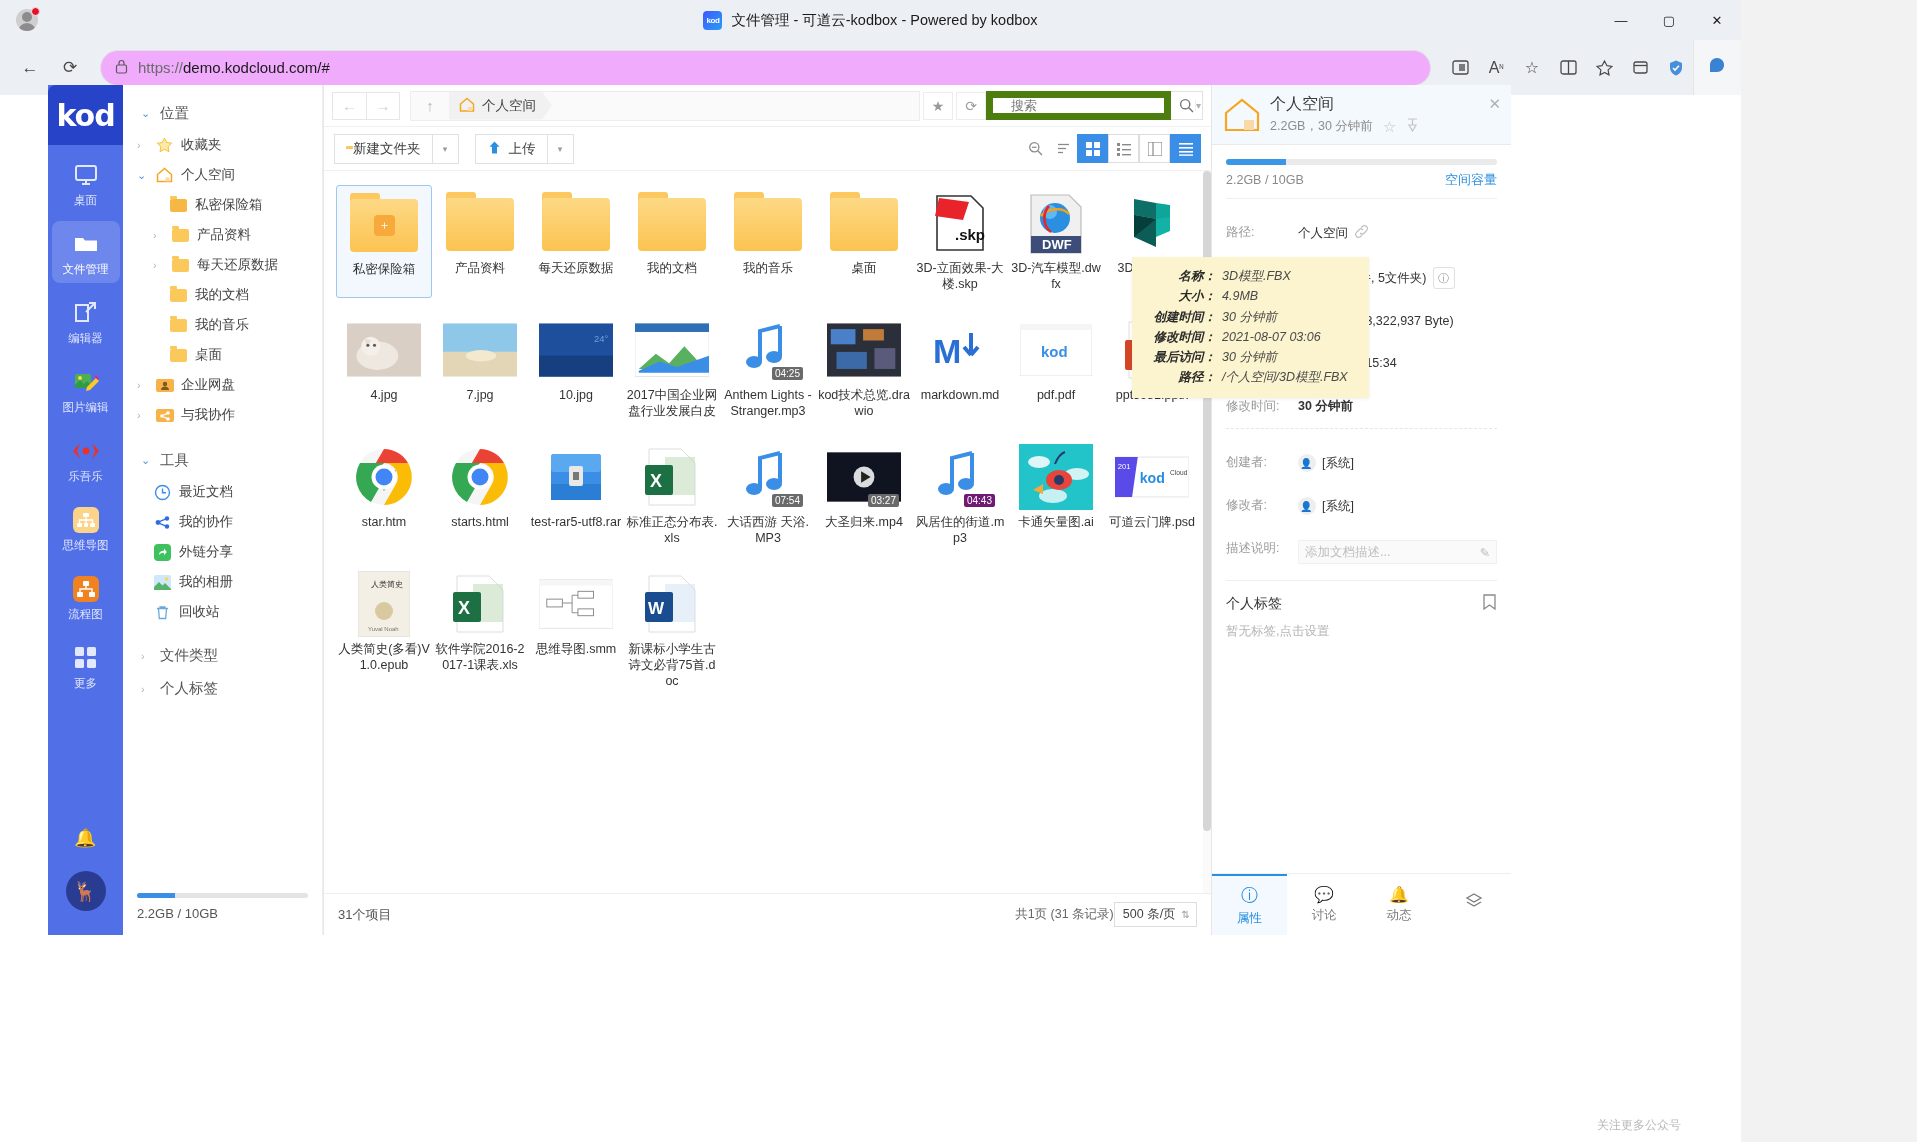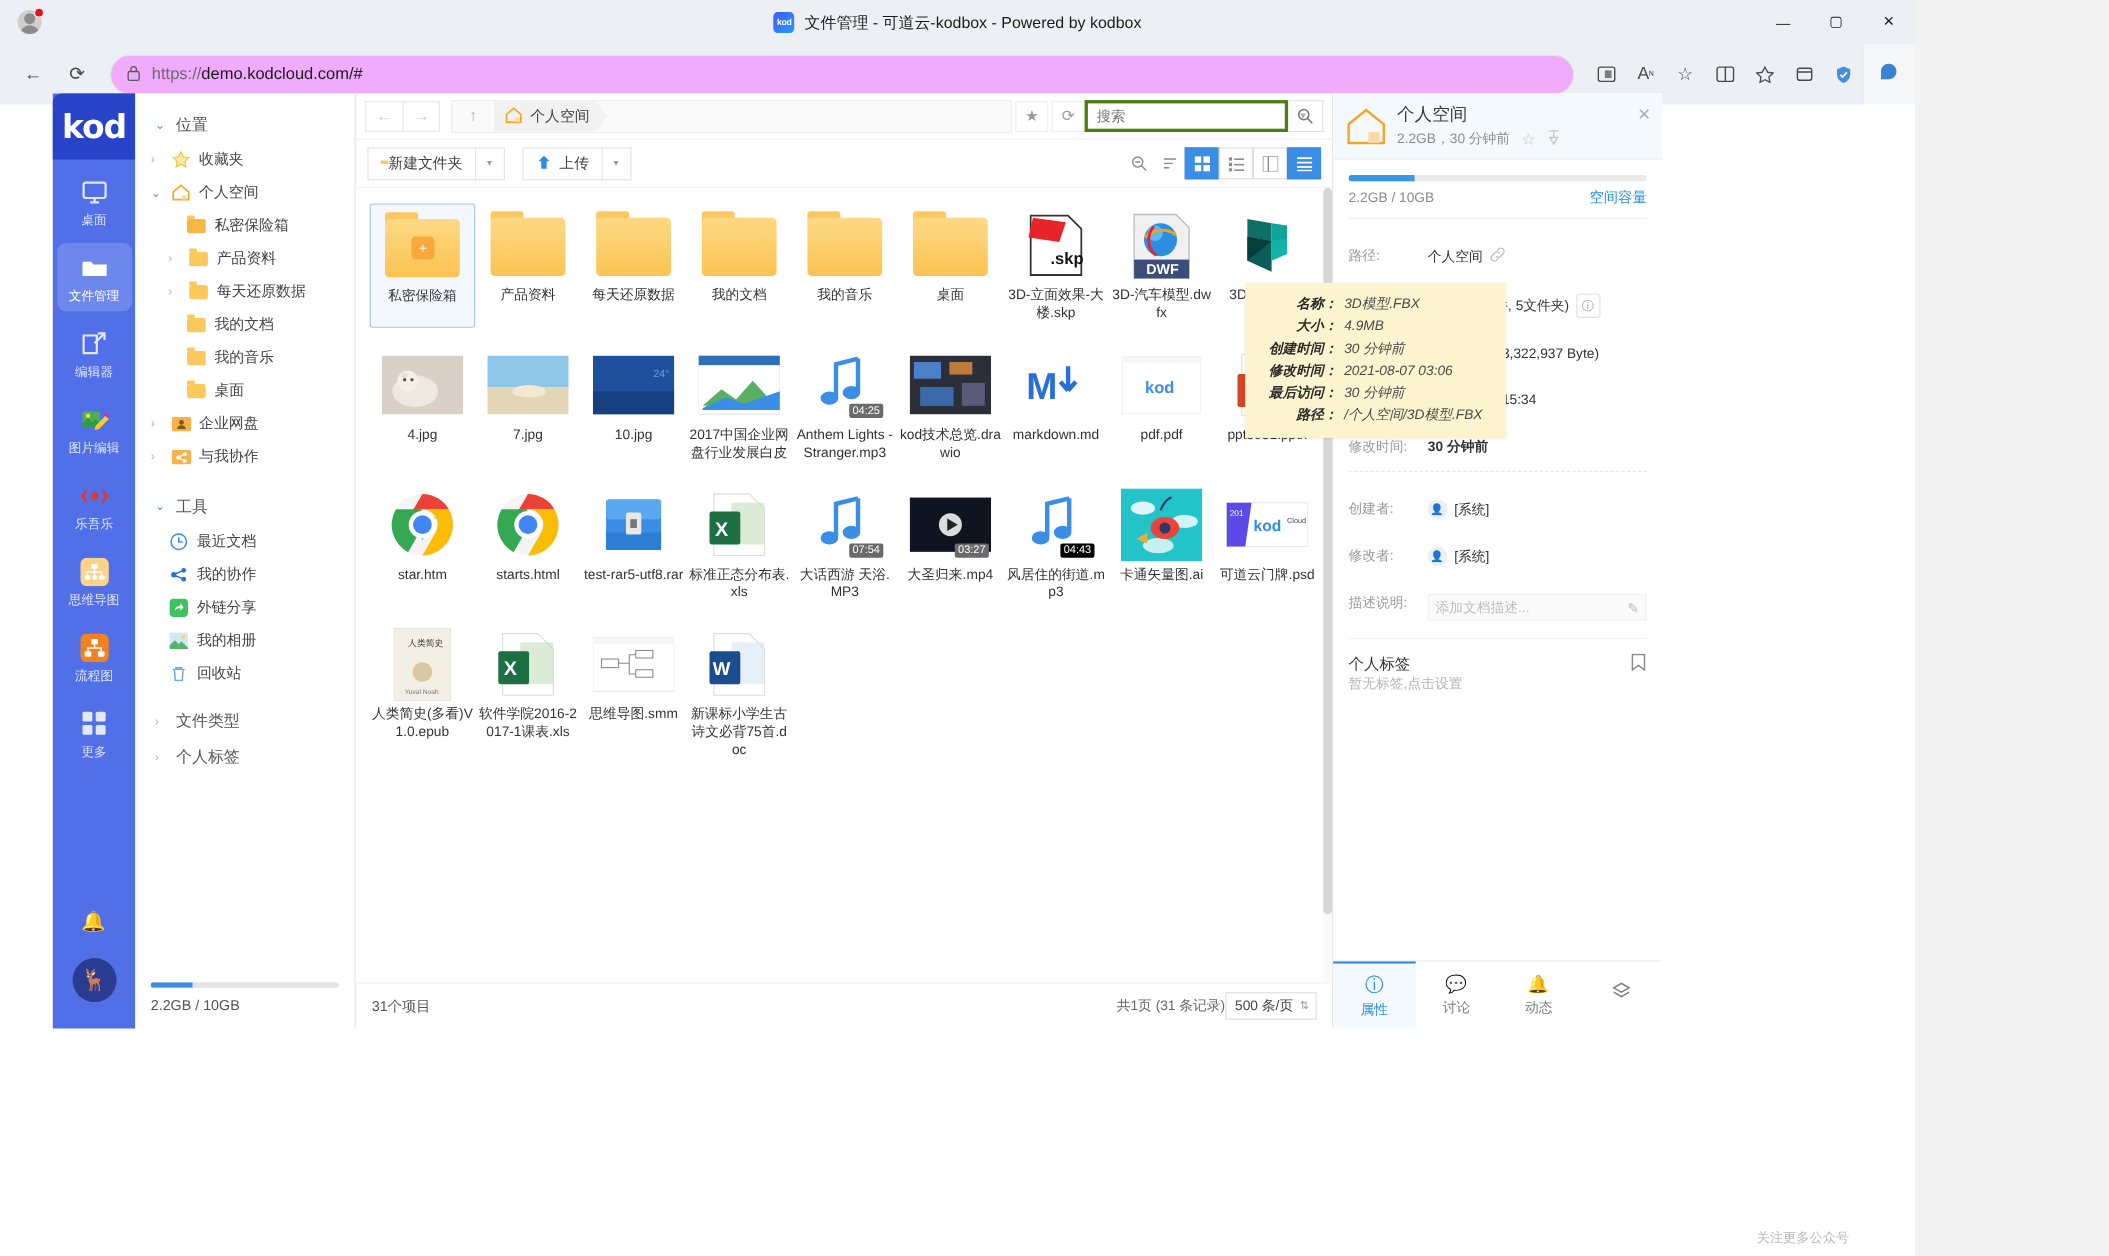--- a/index.html
+++ b/index.html
@@ -59,21 +59,21 @@
   
   .main { flex:1; display:flex; flex-direction:column; background:#fff; border-left:1px solid #e8e8e8; position:relative;}
   .pathbar{height:42px;display:flex;align-items:center;padding:4px 8px;gap:0;border-bottom:1px solid #f0f0f0;}
   .navbtn{width:34px;height:28px;border:1px solid #e6e6e6;display:flex;align-items:center;justify-content:center;color:#cfcfcf;font-size:15px;background:#fff;}
   .navbtn.first{border-right:none;}
   .crumbwrap{flex:1;display:flex;align-items:center;margin-left:10px;height:30px;background:#fafafa;border:1px solid #ededed;}
   .crumb-up{width:38px;height:28px;display:flex;align-items:center;justify-content:center;color:#b8b8b8;font-size:15px;}
   .crumb{display:flex;align-items:center;gap:7px;padding:0 16px 0 10px;height:28px;background:#f1f1f1;font-size:13.5px;color:#444;clip-path:polygon(0 0, calc(100% - 10px) 0, 100% 50%, calc(100% - 10px) 100%, 0 100%);}
   .crumb-rest{flex:1;}
   .pb-icon{width:30px;height:28px;display:flex;align-items:center;justify-content:center;color:#9a9a9a;font-size:14px;border:1px solid #ededed;background:#fff;margin-left:3px;}
-  .searchbox{width:185px;height:29px;border:3px solid #4d7c0f;display:flex;align-items:center;margin-left:auto;}
+  .searchbox{width:185px;height:29px;border:7px solid #4d7c0f;display:flex;align-items:center;margin-left:auto;padding-left:10px;}
   .searchbox input{border:none;outline:none;flex:1;padding:0 8px;font-size:13px;color:#999;font-family:inherit;background:transparent;}
   .sb-caret{width:20px;text-align:center;color:#b0b0b0;font-size:10px;border-left:1px solid #eee;}
   .sb-go{width:32px;height:29px;border:1px solid #e2e2e2;border-left:none;display:flex;align-items:center;justify-content:center;color:#777;}
   .actionbar{height:44px;display:flex;align-items:center;padding:0 10px;gap:0;border-bottom:1px solid #f0f0f0;}
   .btn{height:30px;border:1px solid #e0e0e0;background:#fff;display:flex;align-items:center;gap:7px;padding:0 11px;font-size:13.5px;color:#3f3f3f;}
   .btn-split{width:26px;height:30px;border:1px solid #e0e0e0;border-left:none;display:flex;align-items:center;justify-content:center;color:#9b9b9b;font-size:9px;background:#fff;}
   .gap{width:16px;}
   .viewtools{margin-left:auto;display:flex;align-items:center;gap:0;}
   .vt{width:28px;height:28px;display:flex;align-items:center;justify-content:center;color:#8a8a8a;font-size:14px;}
   .vt.box{border:1px solid #ddd;width:31px;height:29px;background:#fff;}
@@ -106,21 +106,21 @@
   .lnk{color:#2a8fe0;font-size:13px;margin-left:44px;}
   .kv{display:flex;font-size:12.5px;margin-top:25px;align-items:flex-start;}
   .kv .k{width:72px;color:#9a9a9a;text-align:left;flex:none;}
   .kv .v{color:#333;flex:1;display:flex;align-items:center;gap:6px;flex-wrap:wrap;}
   .ibtn{width:22px;height:22px;border:1px solid #e0e0e0;border-radius:3px;display:flex;align-items:center;justify-content:center;color:#9a9a9a;font-size:11px;}
   .dashed{border-top:1px dashed #e6e6e6;margin-top:13px;}
   .uico{width:18px;height:18px;border-radius:50%;background:#eee;display:inline-flex;align-items:center;justify-content:center;font-size:10px;color:#9b9b9b;}
   .descbox{flex:1;background:#fafafa;border:1px solid #f0f0f0;height:24px;display:flex;align-items:center;padding:0 6px;color:#bdbdbd;font-size:12.5px;justify-content:space-between;}
   .tagline{display:flex;justify-content:space-between;align-items:center;margin-top:16px;padding-top:13px;border-top:1px solid #efefef;}
   .tagtitle{font-size:14px;color:#333;}
-  .tagempty{font-size:12.5px;color:#b5b5b5;}
+  .tagempty{font-size:12.5px;color:#b5b5b5;margin-top:10px;}
   .rp-tabs{height:62px;border-top:1px solid #eee;display:flex;}
   .rtab{flex:1;display:flex;flex-direction:column;align-items:center;justify-content:center;gap:3px;font-size:12.5px;color:#7b7b7b;}
   .rtab.active{color:#2a8fe0;background:#f3f9ff;border-top:2px solid #2a8fe0;}
   
   .tip{position:absolute;left:1132px;top:162px;width:237px;background:#fbf4ce;padding:9px 12px 10px;font-size:12.5px;color:#4a4a4a;line-height:1.62;z-index:50;box-shadow:0 1px 3px rgba(0,0,0,.07);}
   .tip .tl{display:flex;font-style:italic;}
   .tip .tk{width:72px;text-align:right;font-weight:bold;color:#2b2b2b;flex:none;}
   .tip .tv{padding-left:6px;}
   
   .osrail{position:absolute;right:0;top:40px;width:48px;bottom:0;background:#f5f6f8;display:flex;flex-direction:column;align-items:center;padding-top:10px;gap:16px;border-left:1px solid #e6e6e6;}
@@ -897,21 +897,21 @@
               <div class="fname">大圣归来.mp4</div>
             </div>
             <div class="cell">
               <div class="thumb" style="position:relative">
                 <svg width="60" height="60" viewBox="0 0 60 60">
                     <path d="M42 6v30" stroke="#3a8ee6" stroke-width="4" fill="none"></path>
                     <path d="M42 6l-20 5v30" stroke="#3a8ee6" stroke-width="4" fill="none"></path>
                     <ellipse cx="16" cy="42" rx="8" ry="6" fill="#3a8ee6"></ellipse>
                     <ellipse cx="36" cy="37" rx="8" ry="6" fill="#3a8ee6"></ellipse>
                   </svg>
-                <span style="position:absolute;right:2px;bottom:2px;background:#000000;color:#fff;font-size:10px;padding:1px 3px;border-radius:2px;">04:43</span>
+                <span style="position:absolute;right:2px;bottom:2px;background:#701a75;color:#fff;font-size:10px;padding:1px 3px;border-radius:2px;">04:43</span>
               </div>
               <div class="fname">风居住的街道.mp3</div>
             </div>
             <div class="cell">
               <div class="thumb">
                 <svg width="74" height="66" viewBox="0 0 74 66">
                     <rect width="74" height="66" fill="#22c3c9"></rect>
                     <ellipse cx="20" cy="18" rx="11" ry="6" fill="#fff" opacity=".85"></ellipse>
                     <ellipse cx="58" cy="30" rx="12" ry="6" fill="#fff" opacity=".8"></ellipse>
                     <ellipse cx="34" cy="52" rx="14" ry="7" fill="#fff" opacity=".75"></ellipse>

